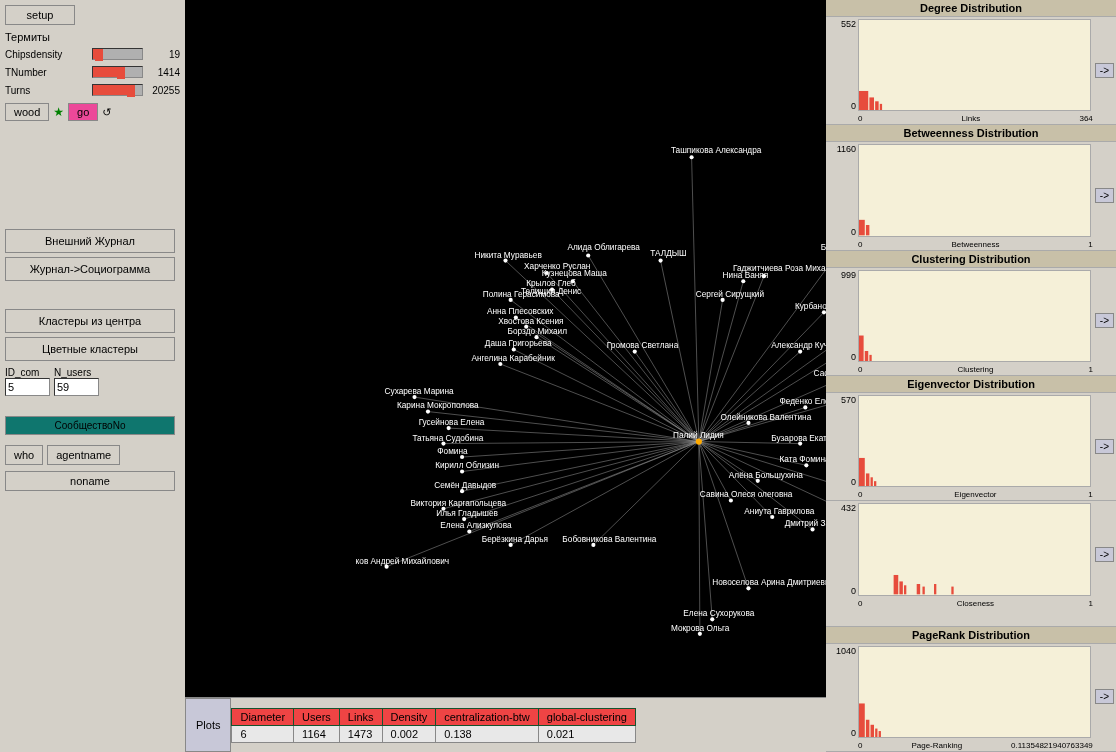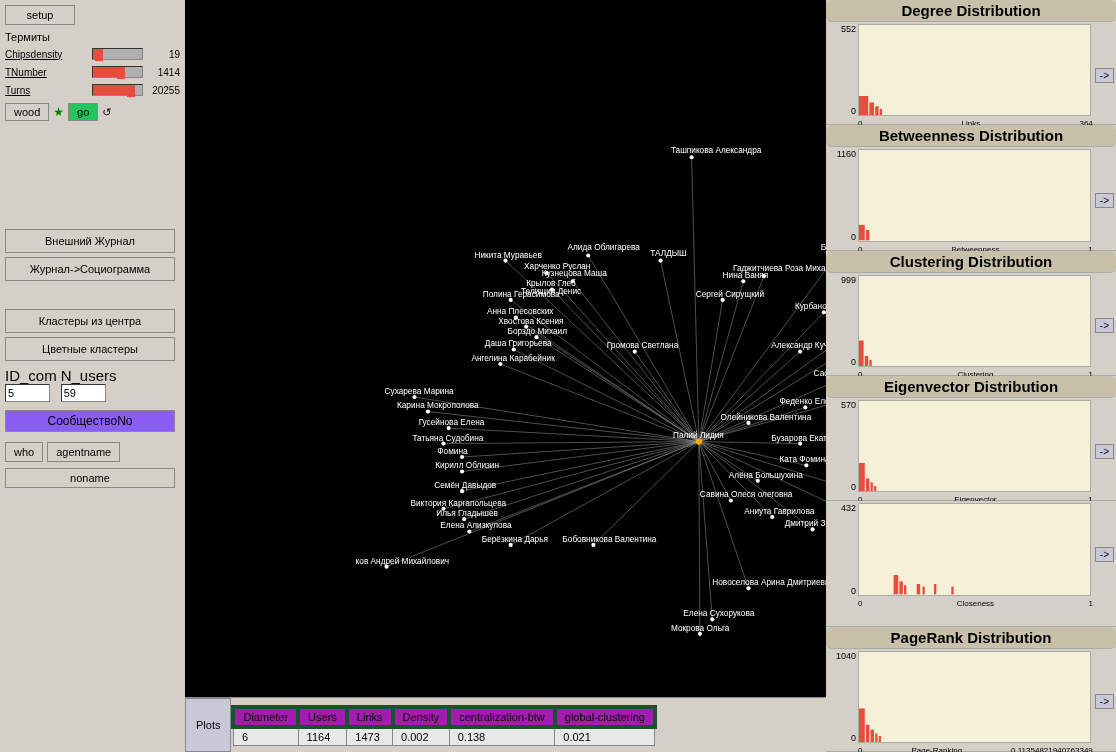--- a/index.html
+++ b/index.html
@@ -8,63 +8,63 @@
     .main-container { display: flex; width: 1116px; height: 752px; }
     
     
     .left-panel { width: 185px; min-width: 185px; background: #d4d0c8; padding: 5px; display: flex; flex-direction: column; gap: 4px; overflow: hidden; }
     
     .setup-btn { background: #d4d0c8; border: 1px solid #888; padding: 3px 2px; cursor: pointer; font-size: 11px; width: 70px; }
     
     .section-label { font-size: 11px; margin-top: 2px; }
     
     .slider-row { display: flex; align-items: center; gap: 2px; margin: 1px 0; }
-    .slider-label { width: 85px; font-size: 10px; text-decoration: underline; }
+    .slider-label { width: 85px; font-size: 10px; }
     .slider-track { flex: 1; height: 12px; background: #b0b0b0; position: relative; border: 1px inset #888; }
     .slider-fill { height: 100%; background: #c0392b; position: absolute; top: 0; left: 0; }
     .slider-thumb { width: 8px; height: 12px; background: #e74c3c; position: absolute; top: 0; cursor: pointer; }
     .slider-value { width: 35px; text-align: right; font-size: 10px; }
     
     .wood-go-row { display: flex; align-items: center; gap: 4px; margin-top: 2px; }
     .wood-btn { background: #d4d0c8; border: 1px solid #888; padding: 2px 8px; cursor: pointer; font-size: 11px; }
-    .go-btn { background: #22c55e; border: 1px solid #888; padding: 2px 8px; cursor: pointer; font-size: 11px; }
+    .go-btn { background: #ec4899; border: 1px solid #888; padding: 2px 8px; cursor: pointer; font-size: 11px; }
     .green-star { color: green; font-size: 12px; }
     .refresh-icon { font-size: 11px; cursor: pointer; }
     
     .big-btn { background: #d4d0c8; border: 1px solid #888; padding: 5px; cursor: pointer; font-size: 11px; text-align: center; width: 170px; }
     
     .id-nusers-row { display: flex; gap: 4px; margin-top: 2px; }
     .small-input { border: 1px inset #888; background: white; width: 45px; padding: 2px; font-size: 11px; }
-    .small-label { font-size: 15px; }
-    
-    .comm-btn { background: #8b5cf6; border: 1px solid #888; padding: 3px; cursor: pointer; font-size: 12px; text-align: center; width: 170px; margin-top: 4px; }
+    .small-label { font-size: 10px; }
+    
+    .comm-btn { background: #0f766e; border: 1px solid #888; padding: 3px; cursor: pointer; font-size: 10px; text-align: center; width: 170px; margin-top: 16px; }
     
     .bottom-btns { display: flex; gap: 4px; flex-wrap: wrap; margin-top: 6px; }
     .bottom-btn { background: #d4d0c8; border: 1px solid #888; padding: 3px 8px; cursor: pointer; font-size: 11px; }
     .bottom-btn-wide { background: #d4d0c8; border: 1px solid #888; padding: 3px 8px; cursor: pointer; font-size: 11px; width: 170px; }
     
     
     .center-panel { flex: 1; display: flex; flex-direction: column; min-width: 0; }
     
     .graph-area { flex: 1; background: #000; position: relative; overflow: hidden; }
     
     .bottom-stats { background: #d4d0c8; border-top: 1px solid #888; display: flex; align-items: center; gap: 0; height: 55px; }
     
     .plots-btn { background: #c8c8d8; border: 1px solid #888; padding: 5px 10px; cursor: pointer; font-size: 11px; height: 100%; display: flex; align-items: center; }
     
     .stats-table { border-collapse: collapse; font-size: 11px; }
     .stats-table td { border: 1px solid #888; padding: 2px 8px; background: #e8e8e8; }
-    .stats-table th { border: 4px solid #14532d; padding: 2px 8px; background: #a21caf; font-weight: normal; }
+    .stats-table th { border: 1px solid #14532d; padding: 2px 8px; background: #ef4444; font-weight: normal; }
     
     
     .right-panel { width: 290px; min-width: 290px; background: #d4d0c8; display: flex; flex-direction: column; gap: 0; padding: 0; }
     
     .chart-section { flex: 1; background: #d4d0c8; border-bottom: 1px solid #aaa; position: relative; }
     
-    .chart-title { background: #c8c0a8; text-align: center; font-size: 15px; font-weight: bold; padding: 2px; border-bottom: 1px solid #aaa; border-radius: 6px; }
+    .chart-title { background: #c8c0a8; text-align: center; font-size: 11px; font-weight: bold; padding: 2px; border-bottom: 1px solid #aaa; }
     
     .chart-inner { display: flex; height: calc(100% - 18px); position: relative; }
     
     .chart-y-labels { display: flex; flex-direction: column; justify-content: space-between; padding: 2px 2px 12px 2px; width: 32px; font-size: 9px; text-align: right; }
     
     .chart-body { flex: 1; position: relative; background: #f5f0d8; border: 1px solid #aaa; margin: 2px 2px 12px 0; overflow: hidden; }
     
     .arrow-btn { position: absolute; right: 2px; top: 50%; transform: translateY(-50%); background: #c8c8d8; border: 1px solid #888; cursor: pointer; font-size: 10px; padding: 1px 4px; }
     
     

